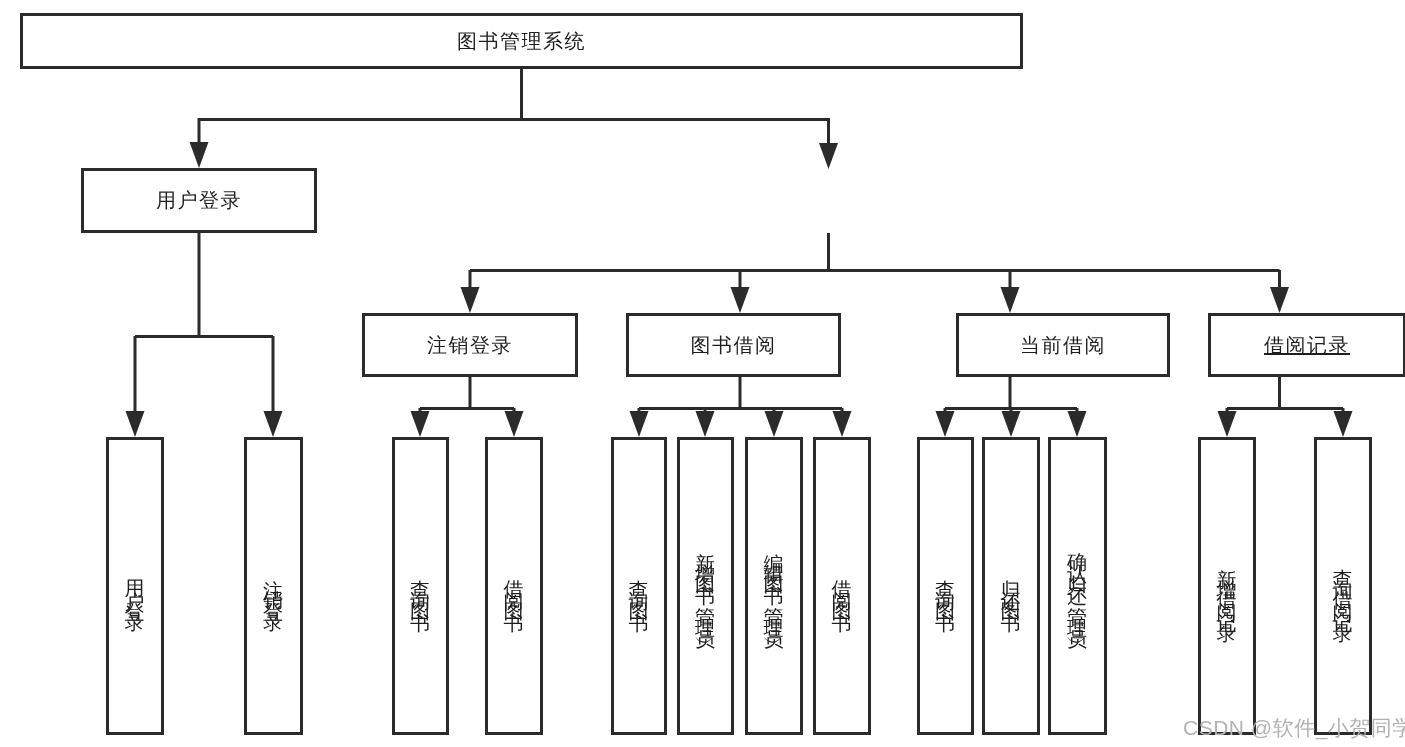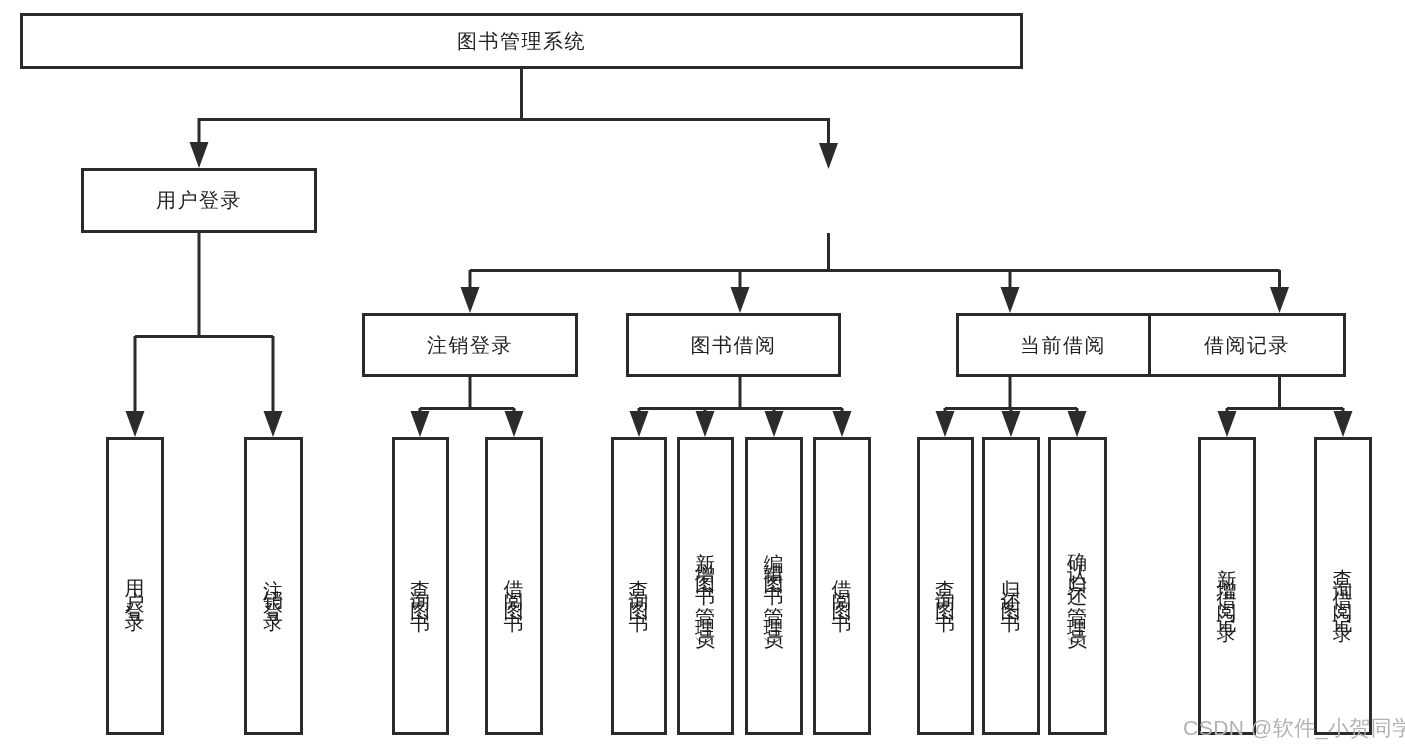--- a/index.html
+++ b/index.html
@@ -108,21 +108,21 @@
 
   <div class="node hgroup" style="left:362px; top:313px; width:216px; height:64px;">
     <span>注销登录</span>
   </div>
   <div class="node hgroup" style="left:626px; top:313px; width:215px; height:64px;">
     <span>图书借阅</span>
   </div>
   <div class="node hgroup" style="left:956px; top:313px; width:214px; height:64px;">
     <span>当前借阅</span>
   </div>
-  <div class="node hgroup" style="left:1148px; top:313px; width:198px; height:64px;">
+  <div class="node hgroup" style="left:1208px; top:313px; width:198px; height:64px;text-decoration:underline;">
     <span>借阅记录</span>
   </div>
 
   <div class="node leaf" style="left:106px; width:58px;">
     <span class="vtext">用户登录</span>
   </div>
   <div class="node leaf" style="left:244px; width:59px;">
     <span class="vtext">注销登录</span>
   </div>
   <div class="node leaf" style="left:392px; width:57px;">

